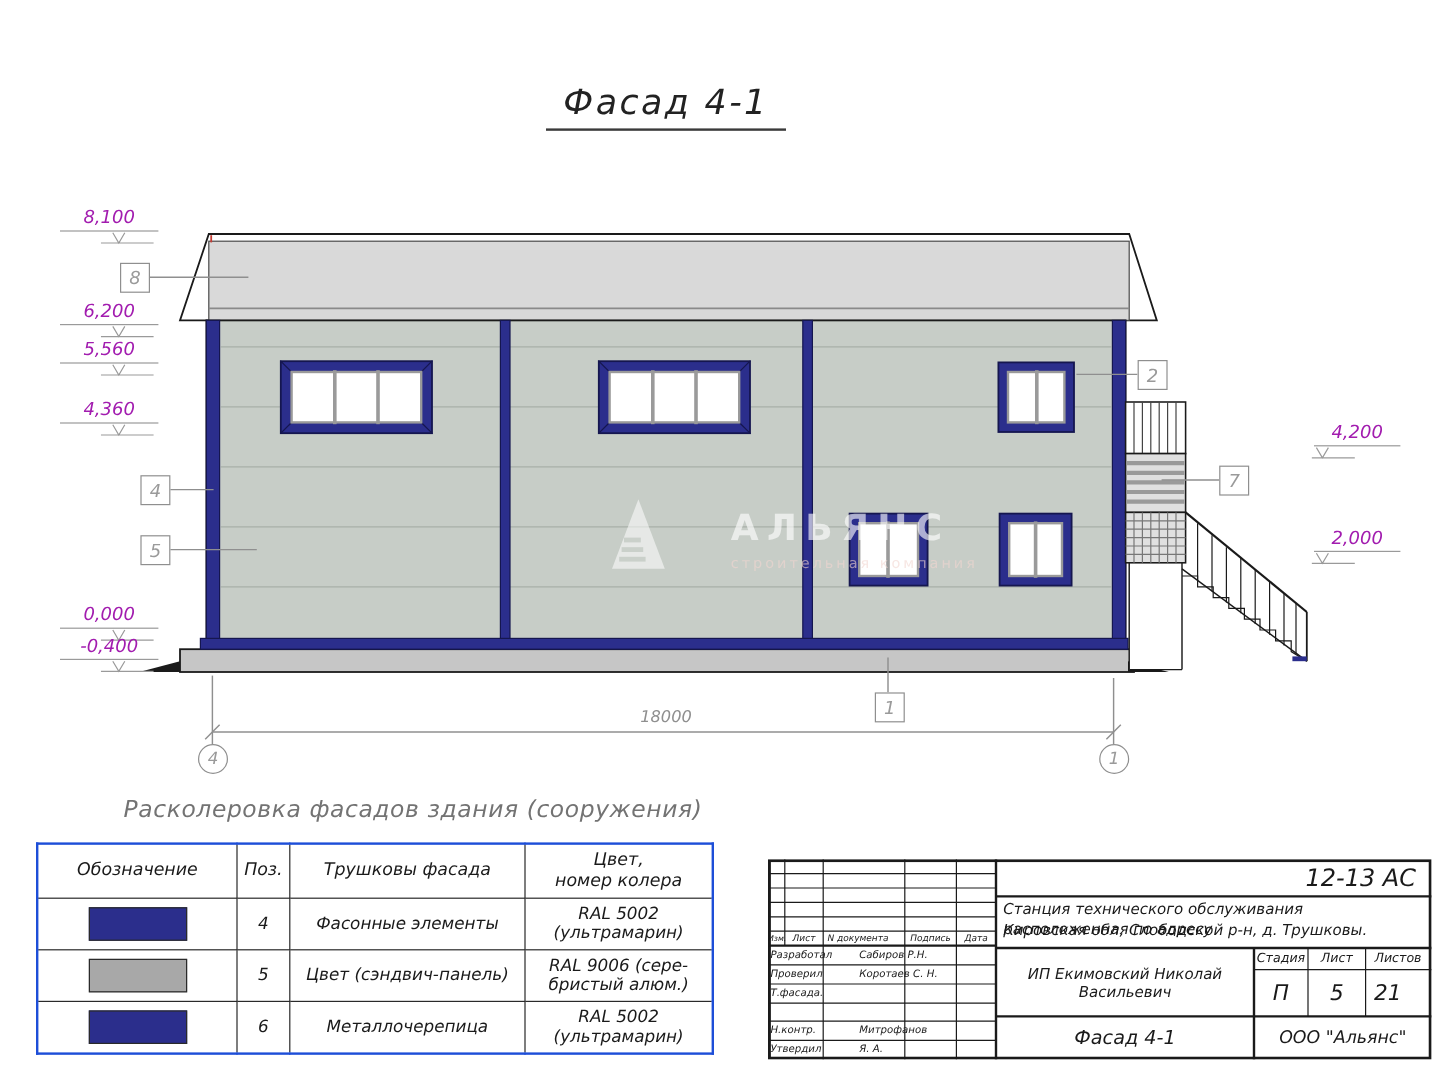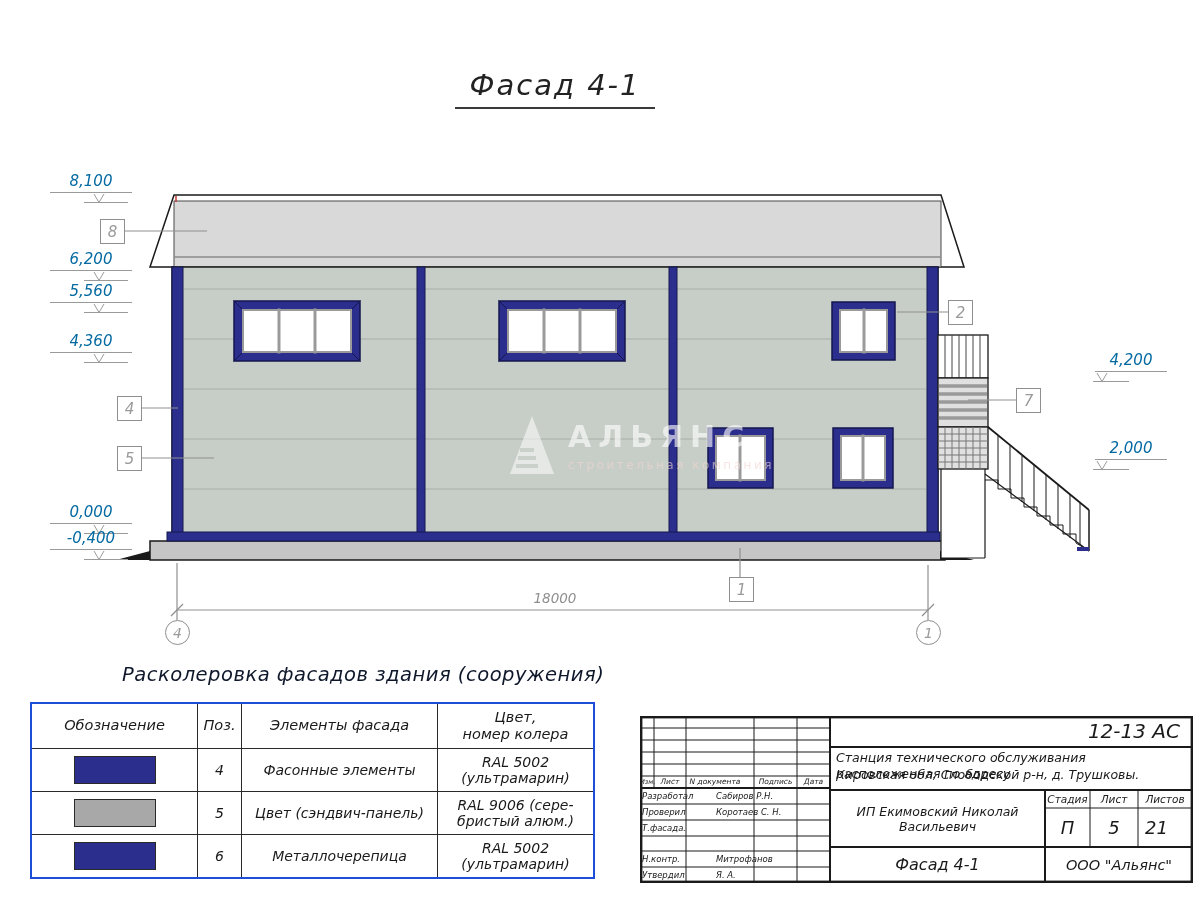--- a/index.html
+++ b/index.html
@@ -7,43 +7,43 @@
          font-family:"DejaVu Sans",sans-serif;}
   .abs{position:absolute;}
   svg{display:block;}
 
   
   .main-title{left:455px;top:68px;width:200px;text-align:center;
     font:italic 29px "DejaVu Sans",sans-serif;color:#222;
     border-bottom:2px solid #3a3a3a;padding-bottom:5px;letter-spacing:2px;}
 
   
-  .elev{color:#0369a1;}
+  .elev{color:#a21caf;}
   .elev-val{font:italic 15px/19px "DejaVu Sans",sans-serif;border-bottom:1px solid #9a9a9a;
     width:82px;text-align:center;padding-bottom:1px;}
   .elev-flag{margin-left:34px;margin-top:0px;}
   .elev-right .elev-flag{margin-left:-2px;}
 
   
   .callout{width:23px;height:23px;border:1.4px solid #8f8f8f;background:#fff;
     display:flex;align-items:center;justify-content:center;
     font:italic 15px "DejaVu Sans",sans-serif;color:#9a9a9a;}
   .axis{width:23px;height:23px;border:1.3px solid #8f8f8f;border-radius:50%;background:#fff;
     display:flex;align-items:center;justify-content:center;
     font:italic 14px "DejaVu Sans",sans-serif;color:#9a9a9a;}
   .dim-text{font:italic 13.5px "DejaVu Sans",sans-serif;color:#8f8f8f;width:70px;text-align:center;}
 
   
-  .wm{display:flex;align-items:center;pointer-events:none;}
+  .wm{display:flex;align-items:flex-end;pointer-events:none;gap:41px;}
   .wm-txt{margin-left:12px;}
   .wm-name{font:bold 30px "DejaVu Sans",sans-serif;letter-spacing:7px;color:rgba(255,255,255,0.62);}
   .wm-sub{font:12px "DejaVu Sans",sans-serif;letter-spacing:2.5px;color:rgba(242,214,208,0.6);margin-top:4px;}
 
   
-  .legend-heading{left:122px;top:663px;font:italic 19.5px "DejaVu Sans",sans-serif;color:#0f172a;letter-spacing:0.5px;}
+  .legend-heading{left:103px;top:663px;font:italic 19.5px "DejaVu Sans",sans-serif;color:#737373;letter-spacing:0.5px;}
   table.legend{left:30px;top:702px;position:absolute;border-collapse:collapse;table-layout:fixed;
     font-family:"DejaVu Sans",sans-serif;color:#1a1a1a;}
   table.legend td,table.legend th{border:1px solid #2a2a2a;padding:0;}
   table.legend{border:2px solid #1d4ed8;}
   th.c-designation{width:165px;} th.c-pos{width:43px;} th.c-el{width:195px;} th.c-col{width:155px;}
   table.legend th{height:44px;font:italic 14.5px/1.2 "DejaVu Sans",sans-serif;font-weight:normal;white-space:pre-line;}
   table.legend td{height:42px;font:italic 14px "DejaVu Sans",sans-serif;text-align:center;}
   td.cell-element{text-align:left;padding-left:12px;}
   td.cell-color{font-size:13px;line-height:1.25;white-space:pre-line;}
   .swatch{width:80px;height:26px;border:1.5px solid #2a2a2a;margin:0 auto;}
@@ -293,21 +293,21 @@
   <div class="abs axis" style="left:165px;top:620px;">4</div>
   <div class="abs axis" style="left:916px;top:620px;">1</div>
   <div class="abs dim-text" style="left:520px;top:590px;">18000</div>
 
   <div class="abs legend-heading">Расколеровка фасадов здания (сооружения)</div>
   <table class="legend">
     <tbody>
         <tr>
       <th class="c-designation">Обозначение</th>
       <th class="c-pos">Поз.</th>
-      <th class="c-el">Элементы фасада</th>
+      <th class="c-el">Трушковы фасада</th>
       <th class="c-col">Цвет,
 номер колера</th>
     </tr>
     <tr>
       <td>
             <div class="swatch" style="background: rgb(43, 46, 140);"></div>
           </td>
       <td>4</td>
       <td class="cell-element">Фасонные элементы</td>
       <td class="cell-color">RAL 5002

